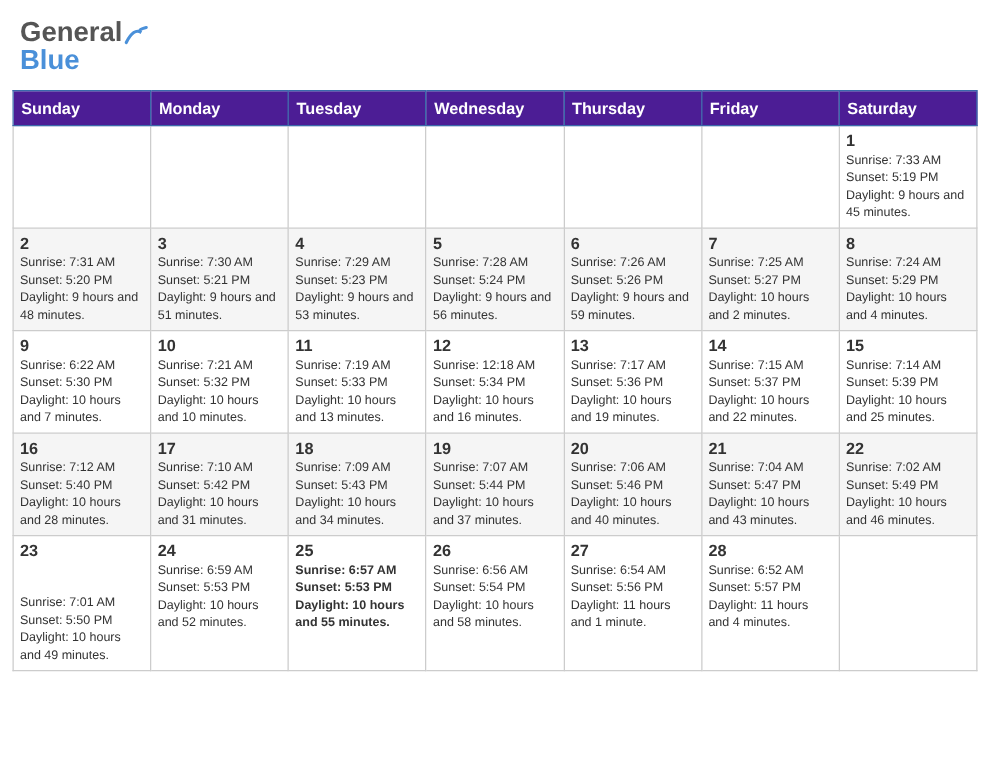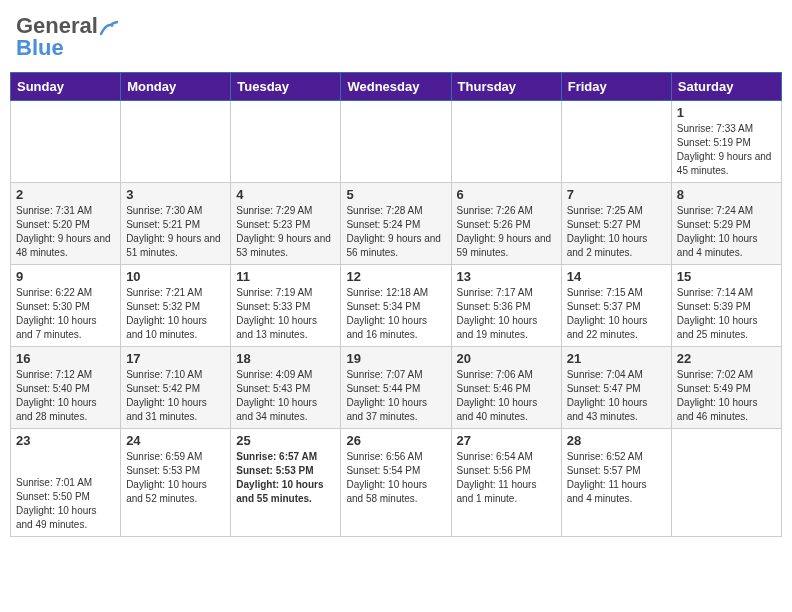--- a/index.html
+++ b/index.html
@@ -216,21 +216,21 @@
 Daylight: 10 hours and 28 minutes.</div>
         </td>
         <td>
           <span class="day-num">17</span>
           <div class="day-info" style="white-space: pre-line;">Sunrise: 7:10 AM
 Sunset: 5:42 PM
 Daylight: 10 hours and 31 minutes.</div>
         </td>
         <td>
           <span class="day-num">18</span>
-          <div class="day-info" style="white-space: pre-line;">Sunrise: 4:09 AM
+          <div class="day-info" style="white-space: pre-line;">Sunrise: 7:09 AM
 Sunset: 5:43 PM
 Daylight: 10 hours and 34 minutes.</div>
         </td>
         <td>
           <span class="day-num">19</span>
           <div class="day-info" style="white-space: pre-line;">Sunrise: 7:07 AM
 Sunset: 5:44 PM
 Daylight: 10 hours and 37 minutes.</div>
         </td>
         <td>

